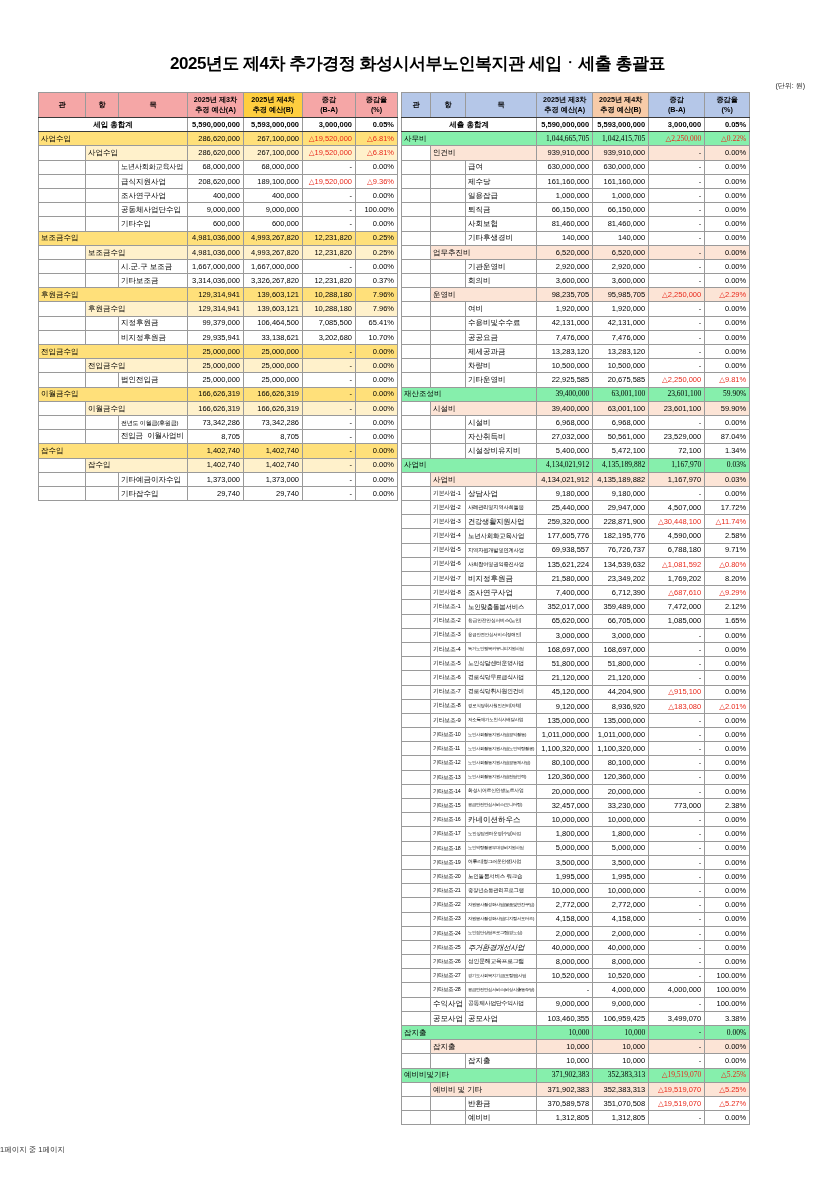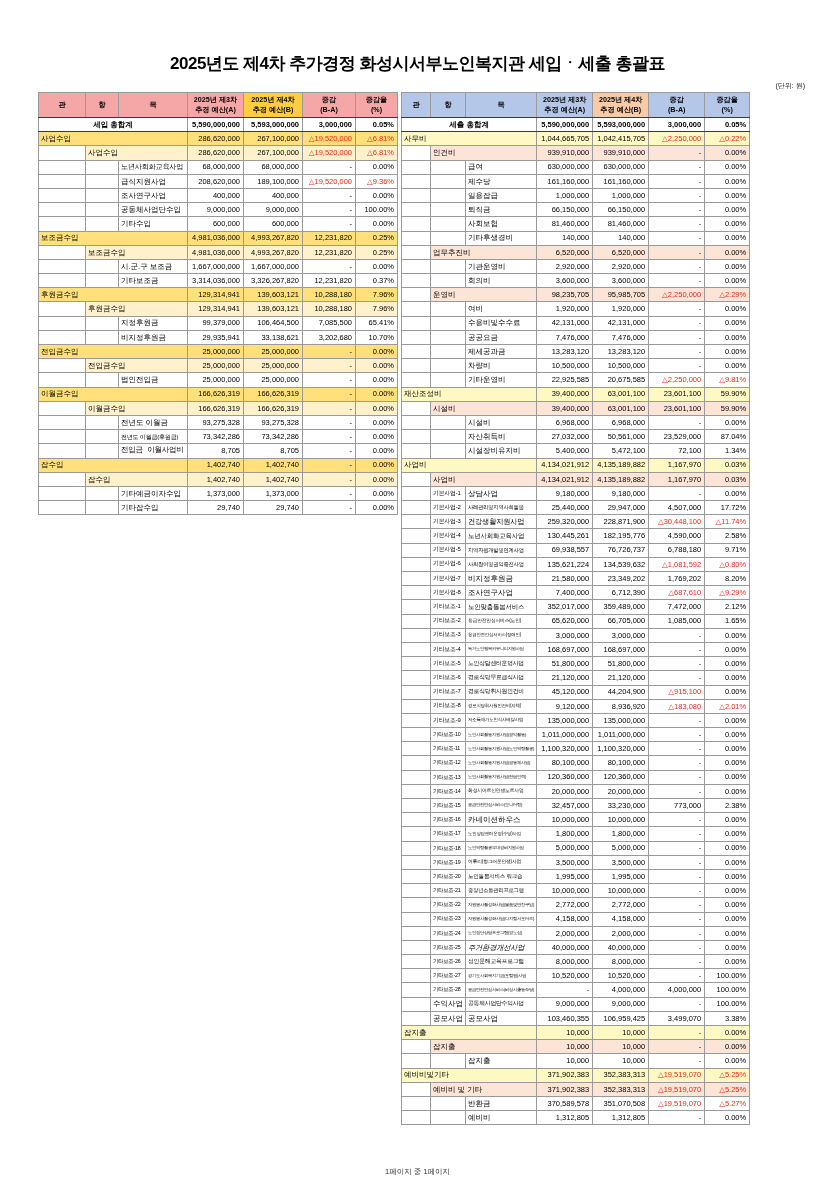--- a/index.html
+++ b/index.html
@@ -23,25 +23,25 @@
   .neg{color:#e8291c;}
   
   .rev th{background:#f5a6a6;}
   .rev th.hb{background:#ffce3f;}
   .rev .r-g td{background:#ffe07a;}
   .rev .r-h td{background:#fff1cb;}
   .rev .r-h td.blank{background:#ffffff;}
   
   .exp th{background:#b5c7e8;}
   .exp th.hb{background:#f7cba8;}
-  .exp .r-g td{background:#fef9c3;}
+  .exp .r-g td{background:#86efac;font-family:Liberation Serif, serif;}
   .exp .r-h td{background:#fce4d6;}
   .exp .r-h td.blank{background:#ffffff;}
   .r-t td{background:#ffffff;}
-  .footer{position:absolute;bottom:4px;left:0;width:100%;text-align:center;font-size:7.5px;color:#333;}
+  .footer{position:absolute;bottom:26px;left:0;width:100%;text-align:left;font-size:7.5px;color:#333;}
 </style>
 </head>
 <body>
 
 <div class="sheet">
   <div class="title">2025년도 제4차 추가경정 화성시서부노인복지관 세입ㆍ세출 총괄표</div>
   <div class="unit">(단위: 원)</div>
   <div class="tables">
     <table id="revenue-table" class="rev">
         <colgroup>
@@ -237,29 +237,20 @@
             <td class="blank"></td>
             <td class="lbl" colspan="2">이월금수입</td>
             <td class="num">166,626,319</td>
             <td class="num">166,626,319</td>
             <td class="num">-</td>
             <td class="num">0.00%</td>
           </tr>
           <tr class="r-m">
             <td class="blank"></td>
             <td class="blank"></td>
-            <td class="lbl">전년도 이월금</td>
-            <td class="num">93,275,328</td>
-            <td class="num">93,275,328</td>
-            <td class="num">-</td>
-            <td class="num">0.00%</td>
-          </tr>
-          <tr class="r-m">
-            <td class="blank"></td>
-            <td class="blank"></td>
             <td class="lbl" style="font-size: 6.01px; letter-spacing: -0.2px;">전년도 이월금(후원금)</td>
             <td class="num">73,342,286</td>
             <td class="num">73,342,286</td>
             <td class="num">-</td>
             <td class="num">0.00%</td>
           </tr>
           <tr class="r-m">
             <td class="blank"></td>
             <td class="blank"></td>
             <td class="lbl" style="font-size: 7.49px; letter-spacing: -0.2px; font-family: Liberation Mono, monospace;">전입금 이월사업비</td>
@@ -574,21 +565,21 @@
             <td class="lbl" style="font-size: 7.25px; letter-spacing: -0.2px;">건강생활지원사업</td>
             <td class="num">259,320,000</td>
             <td class="num">228,871,900</td>
             <td class="num neg">△30,448,100</td>
             <td class="num neg">△11.74%</td>
           </tr>
           <tr class="r-hm">
             <td class="blank"></td>
             <td class="lbl" style="font-size: 5.88px; letter-spacing: -0.2px;">기본사업-4</td>
             <td class="lbl" style="font-size: 6.44px; letter-spacing: -0.2px;">노년사회화교육사업</td>
-            <td class="num">130,445,261</td>
+            <td class="num">177,605,776</td>
             <td class="num">182,195,776</td>
             <td class="num">4,590,000</td>
             <td class="num">2.58%</td>
           </tr>
           <tr class="r-hm">
             <td class="blank"></td>
             <td class="lbl" style="font-size: 5.88px; letter-spacing: -0.2px;">기본사업-5</td>
             <td class="lbl" style="font-size: 5.27px; letter-spacing: -0.2px;">지역자원개발및연계사업</td>
             <td class="num">69,938,557</td>
             <td class="num">76,726,737</td>

